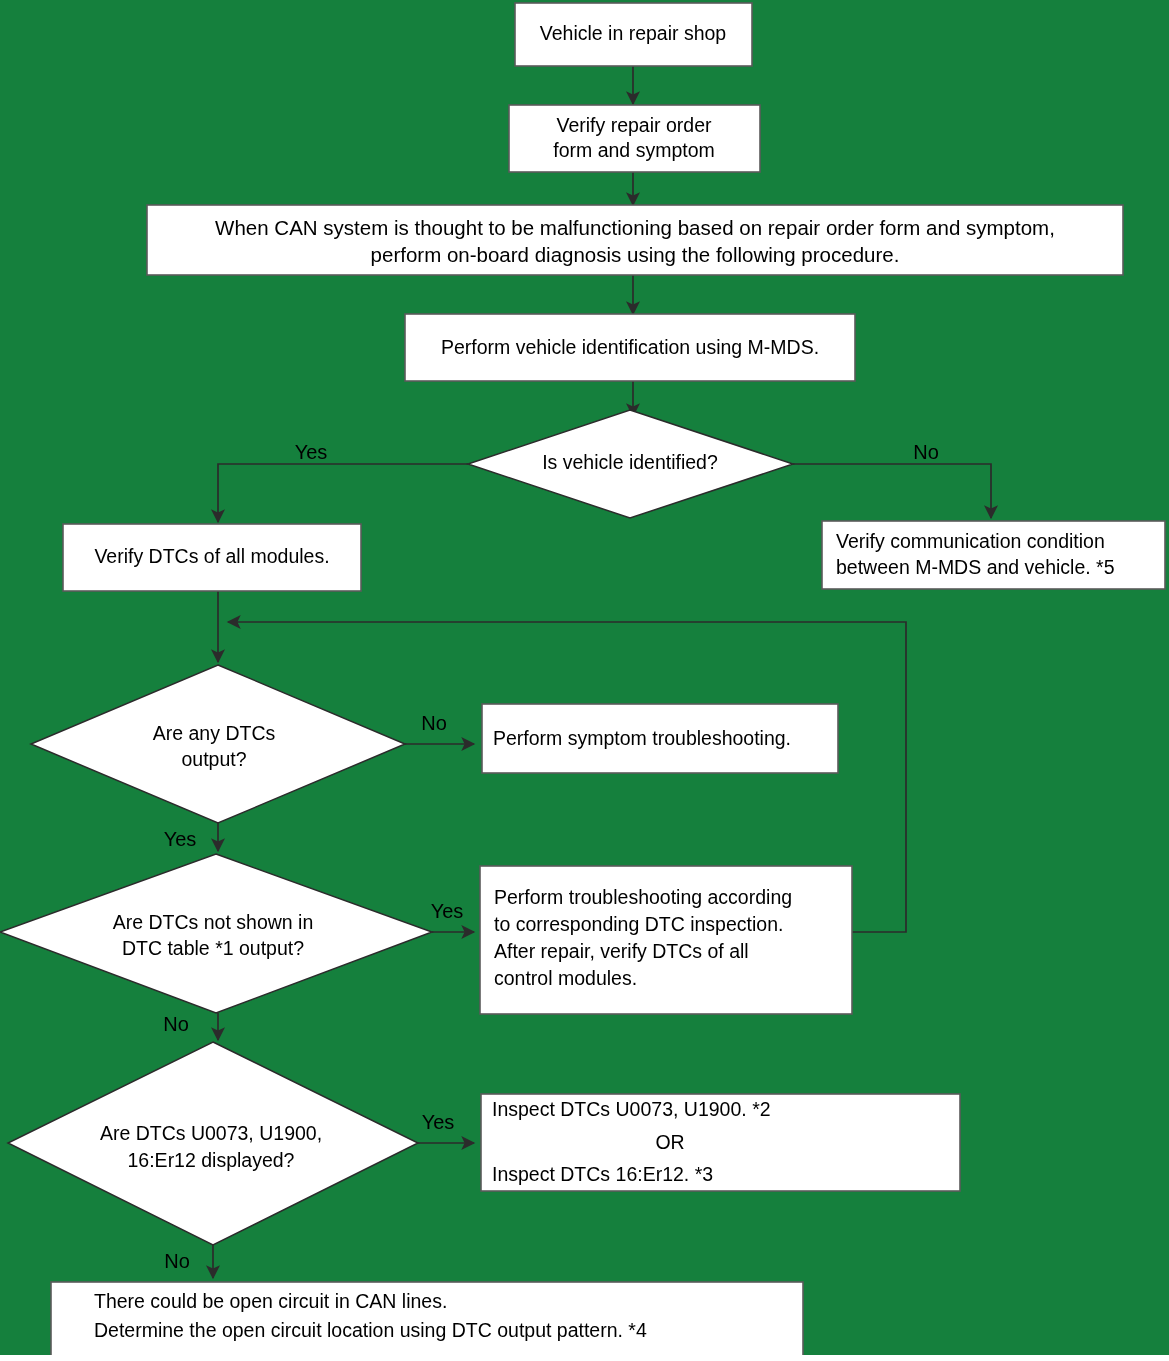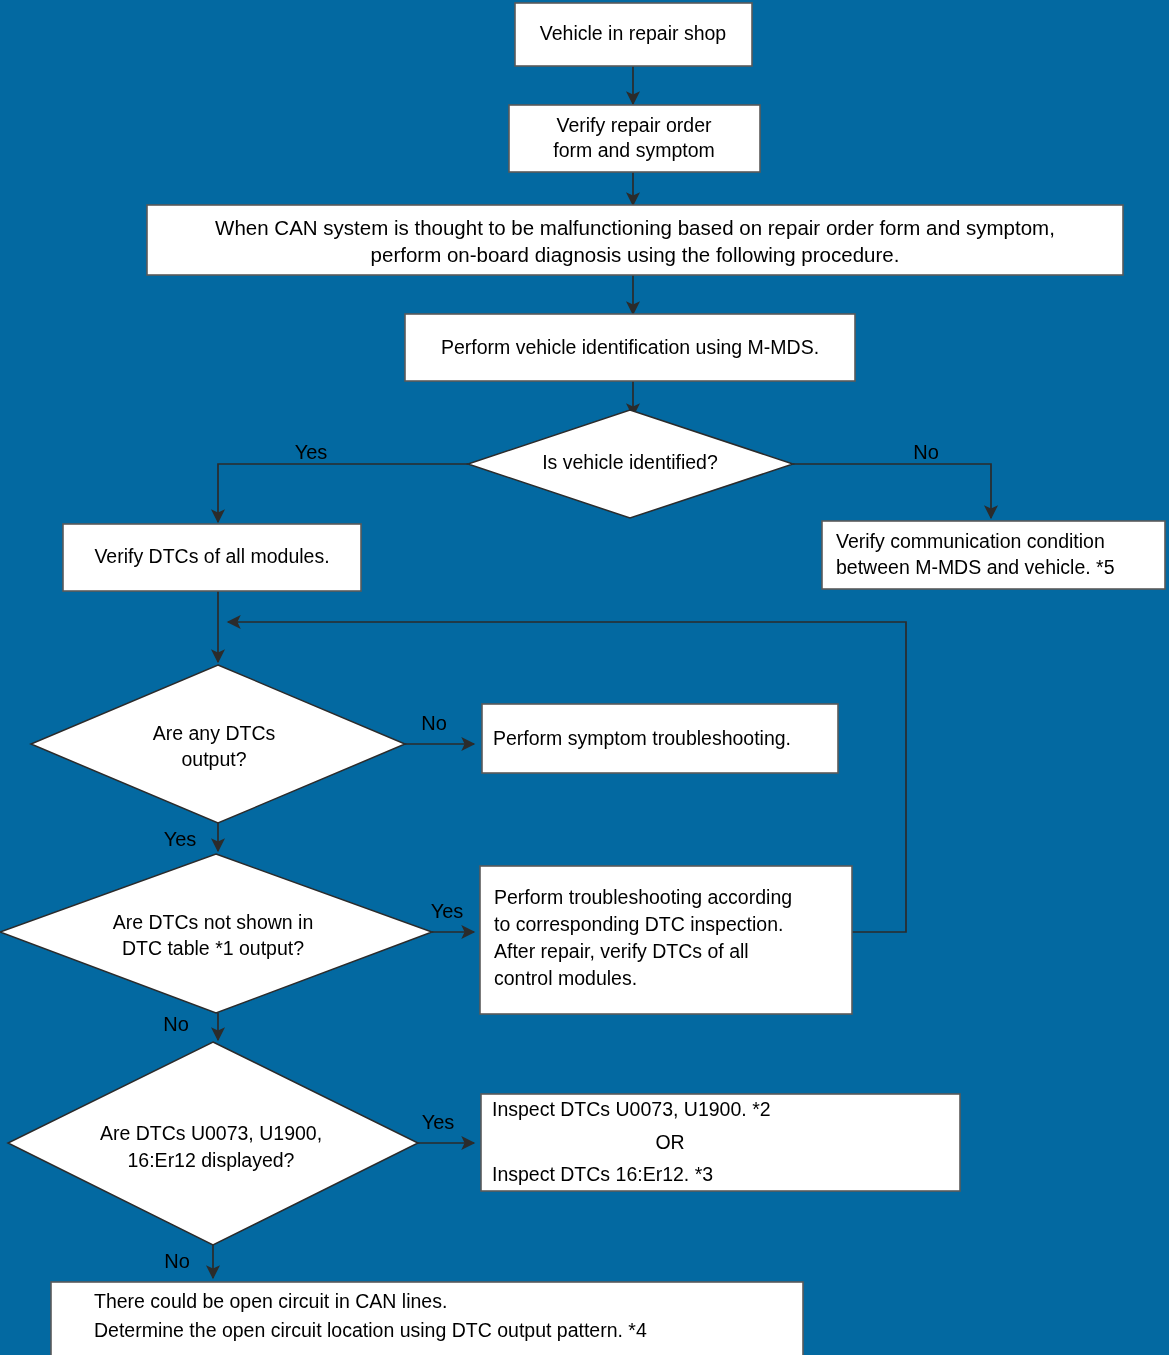--- a/index.html
+++ b/index.html
@@ -7,21 +7,21 @@
     padding: 0;
     background: #ffffff;
   }
   body {
     font-family: "Liberation Sans", sans-serif;
   }
   #flow-wrap {
     position: relative;
     width: 1169px;
     height: 1355px;
-    background: #0369a1;
+    background: #15803d;
     overflow: hidden;
   }
   svg#flowchart {
     display: block;
     width: 1169px;
     height: 1361px;
   }
   .node-box {
     fill: #ffffff;
     stroke: #5a5a5a;

